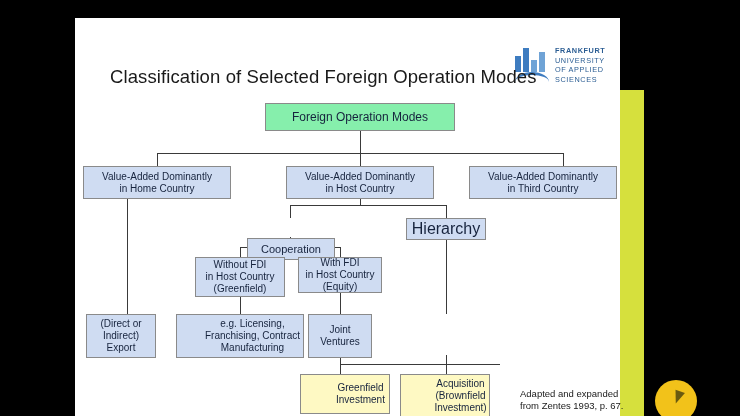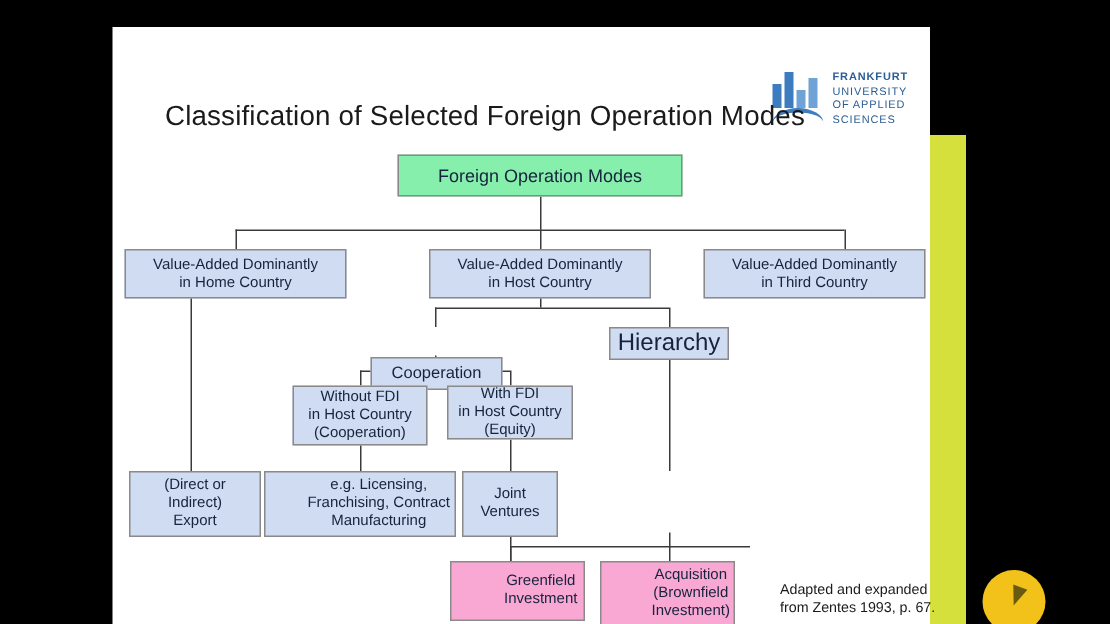--- a/index.html
+++ b/index.html
@@ -128,21 +128,21 @@
     align-items: center;
     justify-content: center;
     padding: 2px 3px;
   }
   .node.top {
     background: #86efac;
     font-size: 12px;
     line-height: 14px;
   }
   .node.plain {
-    background: #f9a8d4;
+    background: #fef9c3;
     padding-left: 34px;
   }
   .node span { display: block; }
 
   
   .ln {
     position: absolute;
     background: #3a3a3a;
   }
   .lnh { height: 1px; }
@@ -246,33 +246,33 @@
     </div>
 
     <div class="node" style="left:331px; top:200px; width:80px; height:22px; font-size:16px;">
       <span>Hierarchy</span>
     </div>
 
     <div class="node" style="left:120px; top:239px; width:90px; height:40px;">
       <div>
         <span>Without FDI</span>
         <span>in Host Country</span>
-        <span>(Cooperation)</span>
+        <span>(Greenfield)</span>
       </div>
     </div>
 
     <div class="node" style="left:223px; top:239px; width:84px; height:36px;">
       <div>
         <span>With FDI</span>
         <span>in Host Country</span>
         <span>(Equity)</span>
       </div>
     </div>
 
-    <div class="node" style="left:11px; top:296px; width:88px; height:44px;">
+    <div class="node" style="left:11px; top:296px; width:70px; height:44px;">
       <div>
         <span>(Direct or</span>
         <span>Indirect)</span>
         <span>Export</span>
       </div>
     </div>
 
     <div class="node" style="left:101px; top:296px; width:128px; height:44px;justify-content:flex-end;">
       <div>
         <span>e.g. Licensing,</span>

